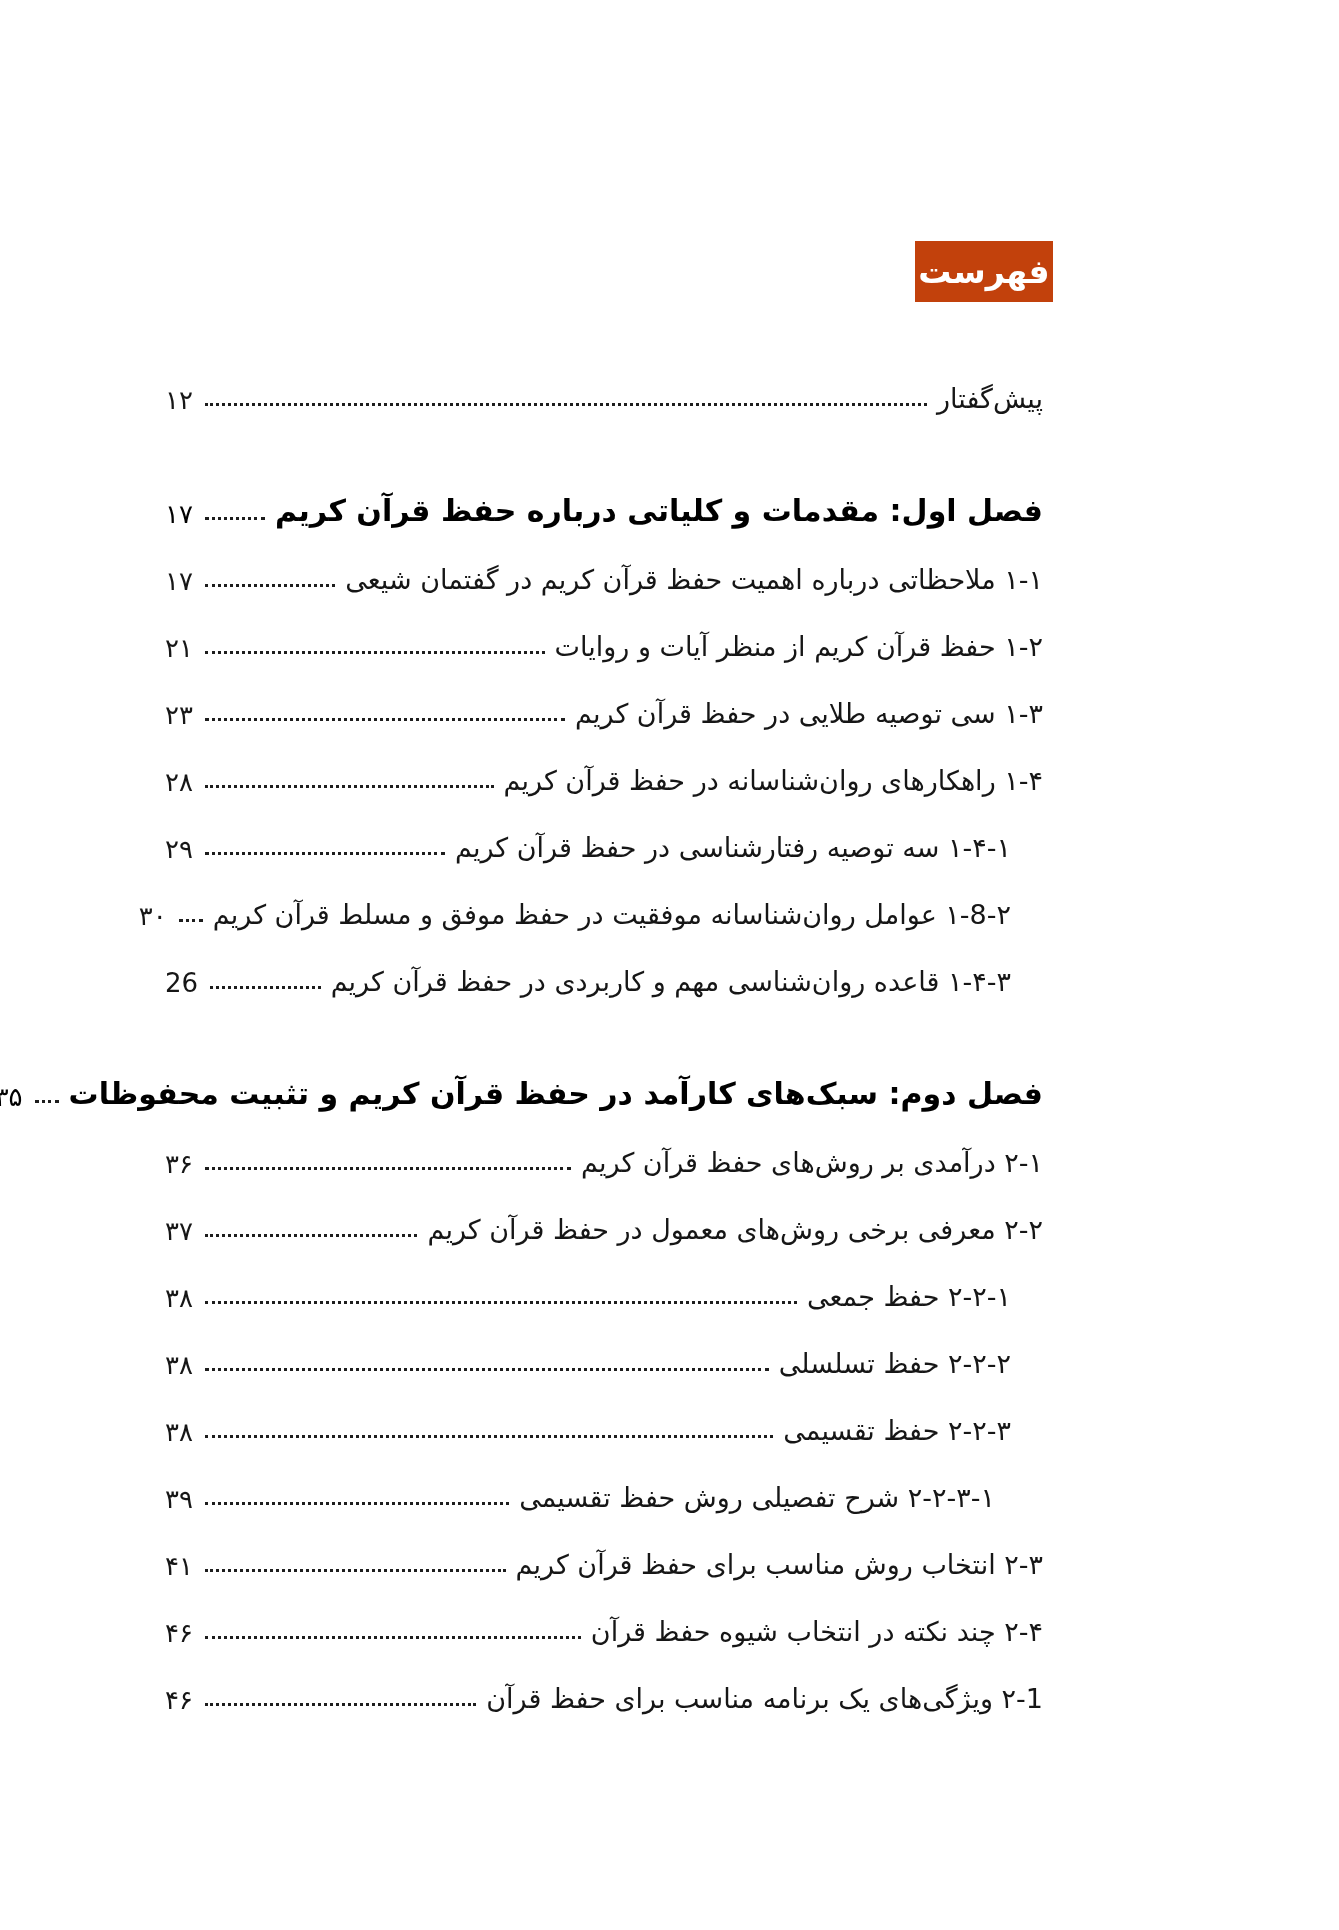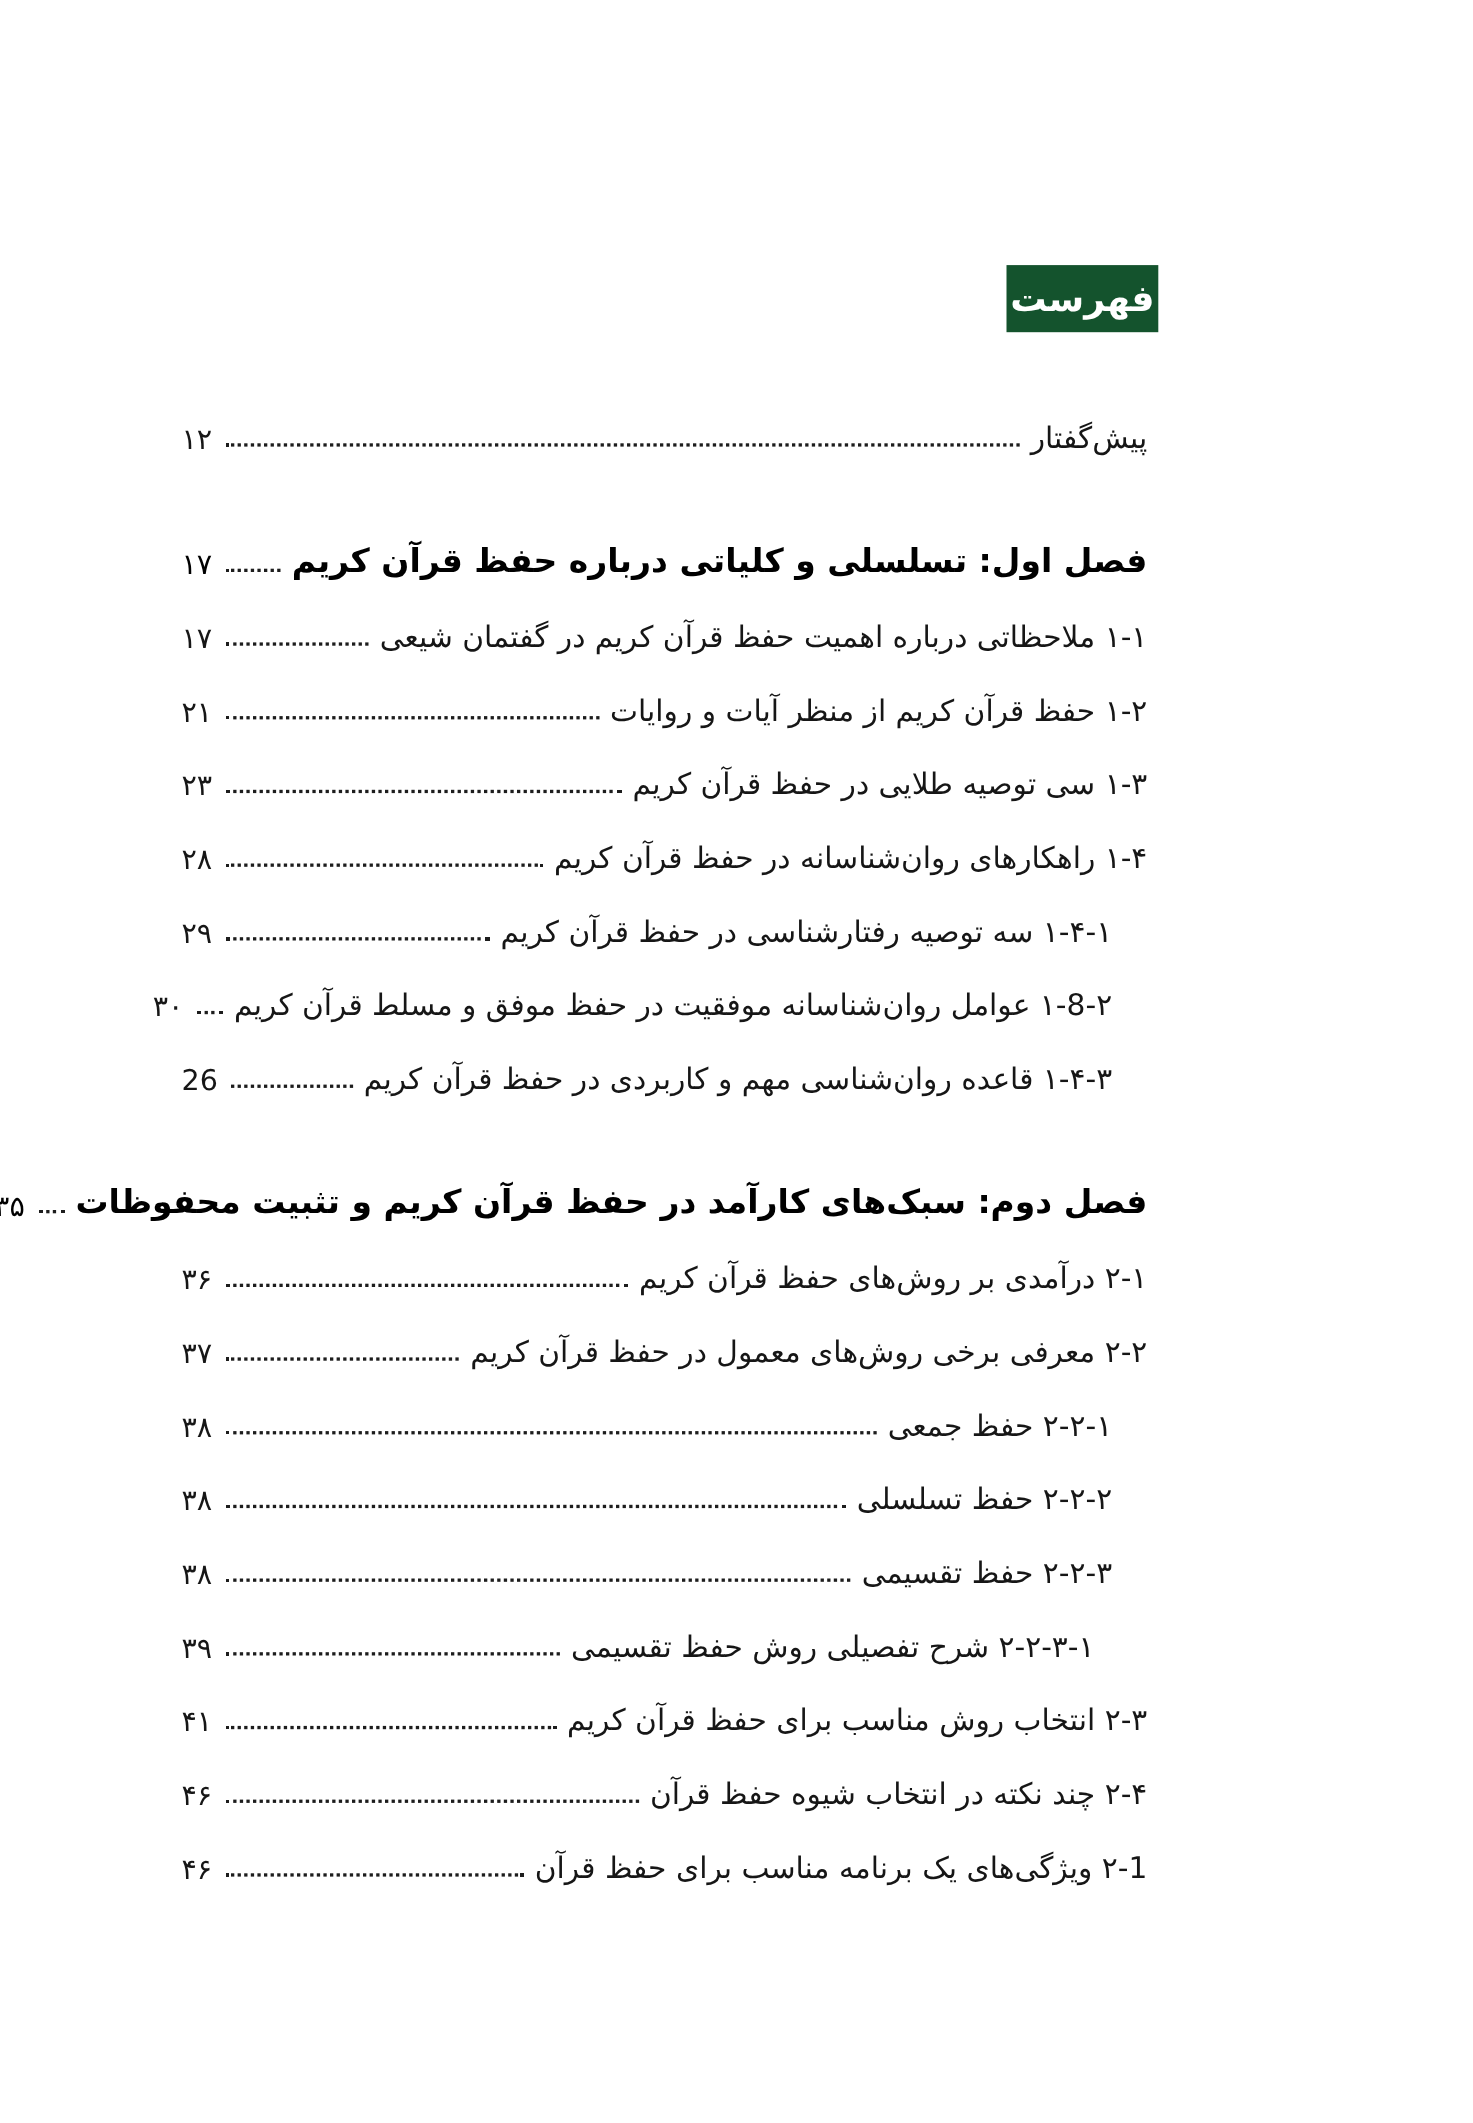--- a/index.html
+++ b/index.html
@@ -64,31 +64,31 @@
     line-height:1.2;
     white-space:nowrap;
     color:#161616;
   }
   .chapter .pagenum{color:#000000;}
 </style>
 </head>
 <body>
 
 <div class="page">
-  <div class="header-box" id="header-box" style="background: #14532d; text-align: right;">
+  <div class="header-box" id="header-box" style="background: #c2410c; text-align: right;">
     <span style="color: rgb(255, 255, 255);">فهرست</span>
   </div>
   <div class="toc" id="toc">
       <div class="row entry indent-0">
     <span class="label">پیش‌گفتار</span>
     <span class="leader"></span>
     <span class="pagenum">۱۲</span>
   </div>
       <div class="row chapter indent-0">
-    <span class="label">فصل اول: تسلسلی و کلیاتی درباره حفظ قرآن کریم</span>
+    <span class="label">فصل اول: مقدمات و کلیاتی درباره حفظ قرآن کریم</span>
     <span class="leader"></span>
     <span class="pagenum">۱۷</span>
   </div>
       <div class="row entry indent-0">
     <span class="label">۱-۱ ملاحظاتی درباره اهمیت حفظ قرآن کریم در گفتمان شیعی</span>
     <span class="leader"></span>
     <span class="pagenum">۱۷</span>
   </div>
       <div class="row entry indent-0">
     <span class="label">۱-۲ حفظ قرآن کریم از منظر آیات و روایات</span>

